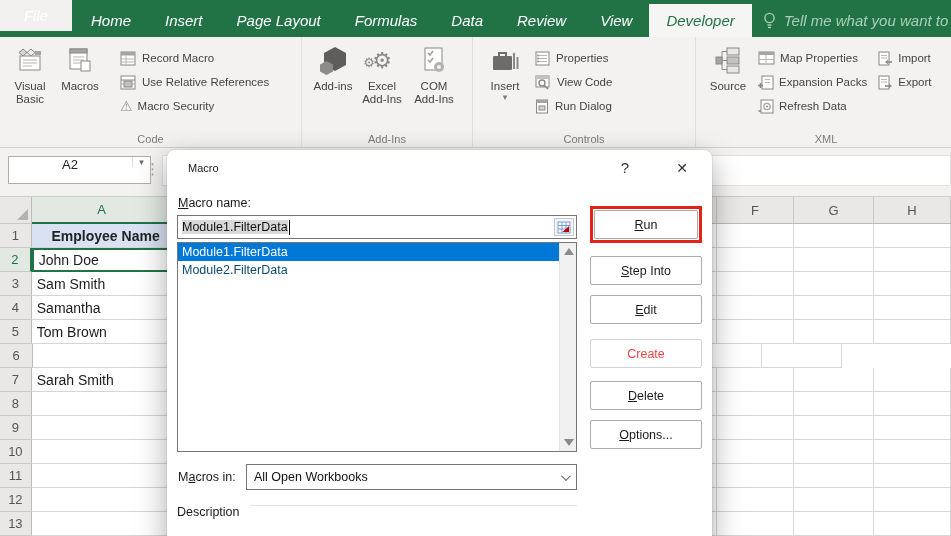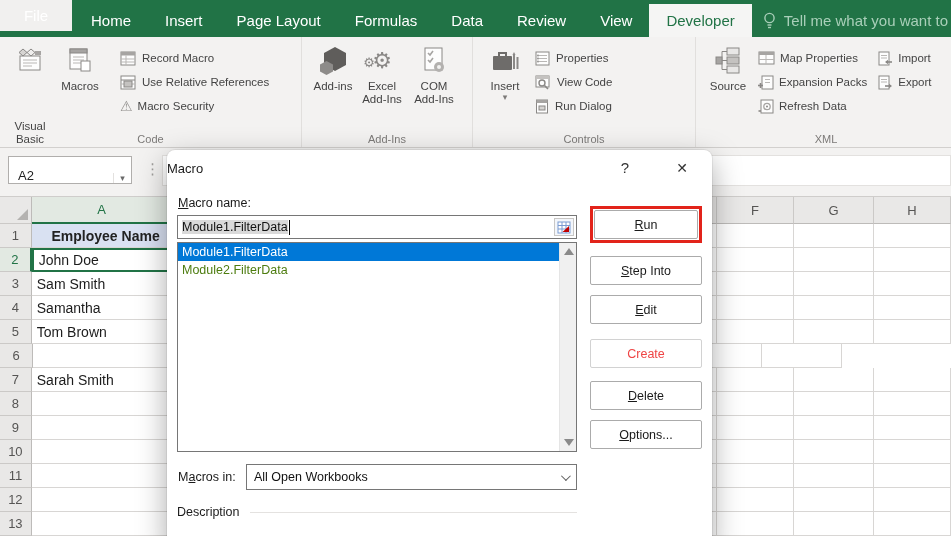--- a/index.html
+++ b/index.html
@@ -1,21 +1,21 @@
 <!DOCTYPE html>
 <html style="--excel_green: #217346; --selection_blue: #0078d7; --annotation_red: #e2231a; --a1_fill: #d9e1f2;"><head>
 <meta charset="utf-8">
 <style>
   * { margin:0; padding:0; box-sizing:border-box; }
   html,body { width:951px; height:536px; overflow:hidden; background:#fff;
     font-family:"Liberation Sans", sans-serif; -webkit-font-smoothing:antialiased; }
   .app { position:relative; width:951px; height:536px; }
 
   
-  .tabbar { position:absolute; left:0; top:0; width:100%; height:37px; background:var(--excel_green); }
+  .tabbar { position:absolute; left:0; top:0; width:100%; height:37px; background:var(--excel_green);font-style:italic; }
   .file-tab { position:absolute; left:0; top:0; width:72px; height:31px; background:#f1f0ef;
     color:#fff; font-size:15px; display:flex; align-items:center; justify-content:center; }
   .tabs { position:absolute; left:74px; top:4px; right:0; height:33px; display:flex; align-items:stretch; }
   .tab { padding:0 17px; color:#fff; font-size:15px; display:flex; align-items:center; white-space:nowrap; }
   .tab.active { background:#f5f5f4; color:var(--excel_green); }
   .tellme { display:flex; align-items:center; gap:7px; color:#a9cfb9; font-size:15px; padding:0 10px; white-space:nowrap; }
 
   
   .ribbon { position:absolute; left:0; top:37px; width:100%; height:111px; background:#f3f2f1;
     border-bottom:1px solid #d2d0ce; display:flex; }
@@ -29,22 +29,22 @@
   .rbtn-sm { display:flex; align-items:center; gap:5px; font-size:11.5px; color:#444; height:18px; white-space:nowrap; }
   .caret { font-size:9px; color:#7c7a78; line-height:8px; }
   .gear { color:#8a8886; font-size:22px; line-height:22px; }
   .gear.small2 { font-size:13px; position:absolute; left:-9px; bottom:-2px; }
   .gearwrap { position:relative; }
   .warn { color:#8f8d8b; font-size:14px; }
   svg.ric { display:block; }
 
   
   .fxrow { position:absolute; left:0; top:148px; width:100%; height:49px; background:#f3f2f1; border-bottom:1px solid #cfcdcb; }
-  .namebox { position:absolute; left:8px; top:8px; width:124px; height:28px; background:#fff;
-    border:1px solid #b0aeac; display:flex; align-items:flex-end; }
+  .namebox { position:absolute; left:8px; top:8px; width:143px; height:28px; background:#fff;
+    border:1px solid #b0aeac; display:flex; align-items:flex-start;padding-left:44px; }
   .namebox .nb-text { flex:1; padding-left:9px; font-size:13px; color:#222; }
   .namebox .nb-arrow { width:18px; text-align:center; color:#6a6a6a; font-size:9px; border-left:1px solid #e3e1df; }
   .fx-dots { position:absolute; left:145px; top:12px; color:#a09e9c; font-size:15px; letter-spacing:0; }
   .fxbar { position:absolute; left:162px; top:7px; right:0; height:31px; background:#fff; border:1px solid #e3e1df; }
 
   
   .sheet { position:absolute; left:0; top:197px; width:100%; bottom:0; background:#fff; }
   .srow { display:flex; height:24px; }
   .srow.hdr { height:27px; }
   .c-rh { width:33px; } .c-a { width:146px; } .c-sp { width:566px; } .c-f { width:80px; } .c-g { width:83px; } .c-h { width:80px; }
@@ -59,47 +59,47 @@
   .cell.sp { border-right:1px solid #d8d6d4; }
   .cell.a1 { background:var(--a1_fill); justify-content:center; padding-left:8px; font-weight:bold; color:#222; }
   .cell.active { border:2px solid var(--excel_green); }
   .corner { position:relative; }
   .corner::after { content:""; position:absolute; right:3px; bottom:3px; border-left:11px solid transparent; border-bottom:11px solid #b4b2b0; }
 
   
   .dialog { position:absolute; left:167px; top:150px; width:545px; height:400px; background:#fff;
     border-radius:8px 8px 0 0; box-shadow:0 10px 30px rgba(0,0,0,.34), 0 0 0 1px rgba(0,0,0,.06); }
   .dlg-title { position:absolute; left:0; top:0; width:100%; height:36px; display:flex; align-items:center; }
-  .dlg-title .ttl { font-size:13px; color:#1b1b1b; }
+  .dlg-title .ttl { margin-left:21px; font-size:11px; color:#1b1b1b; }
   .dlg-help { position:absolute; right:77px; top:8px; width:20px; height:20px; text-align:center;
     font-size:15px; color:#333; line-height:20px; }
   .dlg-close { position:absolute; right:20px; top:8px; width:20px; height:20px; text-align:center;
     font-size:14px; color:#333; line-height:20px; }
   .dlg-body { position:absolute; left:10px; top:40px; width:400px; }
   .dlg-label { font-size:12.5px; color:#1a1a1a; margin:6px 0 5px 1px; }
   .mname { height:24px; border:1px solid #767676; background:#fff; display:flex; align-items:center; padding:0 2px 0 4px; }
   .mname .seltext { background:#d9d9d9; font-size:12.5px; color:#111; }
   .mname .caretbar { width:1px; height:15px; background:#000; margin-left:1px; }
   .mname .grid-ic { margin-left:auto; width:20px; height:18px; border:1px solid #c9c7c5; background:#f3f6fb;
     display:flex; align-items:center; justify-content:center; }
   .mlist { margin-top:3px; height:210px; border:1px solid #767676; position:relative; background:#fff; }
-  .mlist .item { height:18px; line-height:18px; font-size:12.5px; padding-left:4px; color:#4d7c0f; margin-right:17px; }
+  .mlist .item { height:18px; line-height:18px; font-size:12.5px; padding-left:4px; color:#0c4a6e; margin-right:17px; }
   .mlist .item.sel { background:var(--selection_blue); color:#fff; }
   .vscroll { position:absolute; top:0; right:0; bottom:0; width:17px; background:#f0f0f0; border-left:1px solid #e5e5e5; }
   .sarrow { position:absolute; left:4px; width:0; height:0; }
   .sarrow.up { top:5px; border-left:5px solid transparent; border-right:5px solid transparent; border-bottom:7px solid #8a8a8a; }
   .sarrow.down { bottom:5px; border-left:5px solid transparent; border-right:5px solid transparent; border-top:7px solid #8a8a8a; }
   .mrow { display:flex; align-items:center; margin-top:12px; }
   .mrow .dlg-label { margin:0 0 0 1px; width:68px; }
   .combo { flex:1; height:26px; border:1px solid #767676; background:#fff; display:flex; align-items:center; }
   .combo .cval { flex:1; font-size:12.5px; color:#111; padding-left:7px; }
   .combo .chev { width:24px; display:flex; align-items:center; justify-content:center; }
   .combo .chev i { width:7px; height:7px; border-right:1.6px solid #5f5f5f; border-bottom:1.6px solid #5f5f5f;
     transform:rotate(45deg) translateY(-2px); }
-  .descrow { display:flex; align-items:center; margin-top:15px; }
+  .descrow { display:flex; margin-top:15px; }
   .descrow .dlg-label { margin:0; }
   .descrow .dline { flex:1; border-top:1px solid #e4e2e0; margin-left:10px; }
   .dlg-buttons { position:absolute; top:56px; right:10px; width:112px; display:flex; flex-direction:column; }
   .dbtn { height:29px; border:1px solid #ababab; border-radius:2px; background:#fff; font-size:12.5px;
     color:#1a1a1a; display:flex; align-items:center; justify-content:center;
     font-family:"Liberation Sans", sans-serif; }
   .dbtn.disabled { color:#ef4444; border-color:#d2d2d2; }
   .btn-annot { border:3px solid var(--annotation_red); padding:1px; }
   .mt13 { margin-top:13px; } .mt10 { margin-top:10px; } .mt15 { margin-top:15px; }
   u { text-decoration:underline; }
@@ -129,21 +129,21 @@
             <line x1="6" y1="15.5" x2="9" y2="15.5" stroke="#a9cfb9" stroke-width="1.4"></line>
           </svg>
         <span>Tell me what you want to do...</span>
       </div>
     </div>
   </div>
 
   <div class="ribbon">
 
     <div class="rgroup" style="width:302px;">
-      <div class="rbtn-lg" style="width:48px;gap:40px;">
+      <div class="rbtn-lg" style="width:48px;">
         <div class="big-ic">
           <svg class="ric" width="30" height="30" viewBox="0 0 30 30">
               <rect x="5" y="10" width="20" height="14" fill="#fdfdfd" stroke="#8a8886"></rect>
               <line x1="8" y1="14" x2="22" y2="14" stroke="#b9b7b5"></line>
               <line x1="8" y1="17" x2="22" y2="17" stroke="#b9b7b5"></line>
               <line x1="8" y1="20" x2="17" y2="20" stroke="#b9b7b5"></line>
               <rect x="20" y="5" width="6" height="4" fill="#a6a4a2"></rect>
               <path d="M8 3 l4 3.5 -4 3.5 -4 -3.5 Z" fill="#d6d4d2" stroke="#8a8886"></path>
               <path d="M16 3 l4 3.5 -4 3.5 -4 -3.5 Z" fill="#efeeed" stroke="#8a8886"></path>
             </svg>

